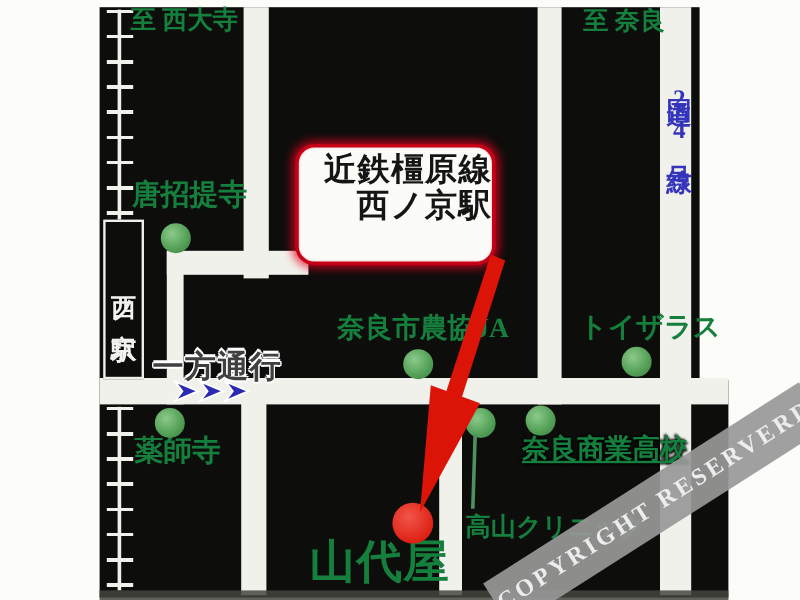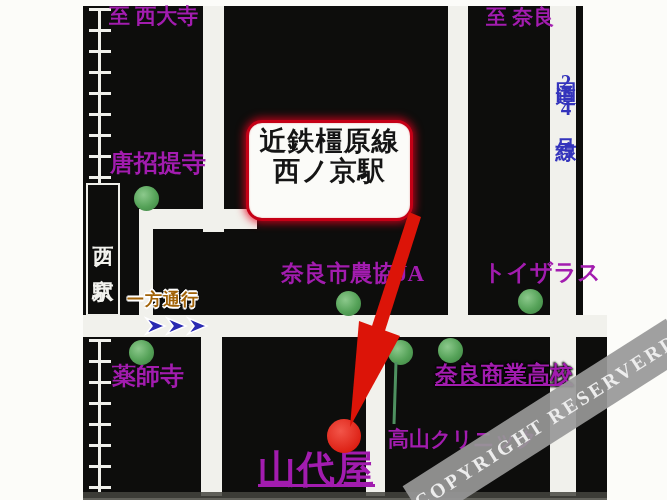--- a/index.html
+++ b/index.html
@@ -12,46 +12,46 @@
   .abs{position:absolute;}
   .panel{background:#0d0d0c;}
   .road{background:#f1f1ec;}
   
   .rail{
     background:repeating-linear-gradient(to bottom,#f1f1ec 0 3px,rgba(0,0,0,0) 3px 21px);
   }
   .rail::before{
     content:"";position:absolute;left:9px;top:0;width:3px;height:100%;background:#f1f1ec;
   }
-  .maplabel{color:#a21caf;white-space:nowrap;line-height:1.05;}
+  .maplabel{color:#15803d;white-space:nowrap;line-height:1.05;}
   .shadowed{text-shadow:1px 1px 2px #000,-1px -1px 2px #000;text-decoration:underline;}
   .station-box{
     background:#0d0d0c;border:2px solid #efefea;color:#f2f2ee;
     writing-mode:vertical-rl;text-orientation:upright;
     display:flex;align-items:center;justify-content:center;
     font-size:21px;letter-spacing:4px;
   }
   .vert-blue{
     writing-mode:vertical-rl;text-orientation:upright;
     color:#3434bc;font-size:21px;letter-spacing:2px;white-space:nowrap;
   }
   .oneway{
-    color:#a16207;font-size:17px;letter-spacing:1px;white-space:nowrap;
+    color:#404040;font-size:26px;letter-spacing:1px;white-space:nowrap;
     text-shadow:-1px -1px 0 #fff,1px -1px 0 #fff,-1px 1px 0 #fff,1px 1px 0 #fff,0 2px 0 #fff,0 -2px 0 #fff;
   }
   .dot{
     width:25px;height:25px;border-radius:50%;
     background:radial-gradient(circle at 38% 35%,#8cc98c 0%,#55a258 55%,#3c7f41 100%);
   }
   .callout{
     background:#fbfbf8;border:3px solid #c50016;border-radius:16px;
     box-shadow:0 0 8px 2px rgba(230,0,30,.8),inset 0 0 2px rgba(200,0,20,.35);
     color:#151515;text-align:center;padding-top:3px;
   }
-  .callout .l{font-size:27px;line-height:30px;letter-spacing:1px;white-space:nowrap;}
+  .callout .l{font-size:27px;line-height:30px;letter-spacing:1px;white-space:nowrap;text-align:right;}
   .marker{
     width:34px;height:34px;border-radius:50%;
     background:radial-gradient(circle at 40% 35%,#f25549,#dc1e12 75%);
   }
   .watermark{
     width:312px;height:44px;transform:rotate(-32.5deg);
     background:rgba(152,152,152,.92);color:#ededed;
     display:flex;align-items:center;justify-content:center;
     font-size:20px;letter-spacing:3px;white-space:nowrap;
   }
@@ -87,21 +87,21 @@
 
   <div class="abs oneway" style="left:127px;top:288px;">一方通行</div>
 
   <div class="abs maplabel" style="left:110px;top:151px;font-size:24px;">唐招提寺</div>
   <div class="abs maplabel" style="left:112px;top:364px;font-size:24px;">薬師寺</div>
   <div class="abs maplabel" style="left:281px;top:262px;font-size:23px;">奈良市農協JA</div>
   <div class="abs maplabel" style="left:463px;top:261px;font-size:23px;margin-left:20px;">トイザラス</div>
   <div class="abs maplabel shadowed" style="left:435px;top:363px;font-size:23px;">奈良商業高校</div>
   <div class="abs maplabel" style="left:388px;top:428px;font-size:21px;">高山クリニック</div>
 
-  <div class="abs maplabel" style="left:258px;top:450px;font-size:38px;letter-spacing:1px;text-decoration:underline;">山代屋</div>
+  <div class="abs maplabel" style="left:258px;top:450px;font-size:38px;letter-spacing:1px;">山代屋</div>
 
   <div class="abs dot" style="left:134px;top:186px;"></div>
   <div class="abs dot" style="left:129px;top:340px;"></div>
   <div class="abs dot" style="left:336px;top:291px;"></div>
   <div class="abs dot" style="left:518px;top:289px;"></div>
   <div class="abs dot" style="left:388px;top:340px;"></div>
   <div class="abs dot" style="left:438px;top:338px;"></div>
 
   <div class="abs marker" style="left:327px;top:419px;"></div>
 

